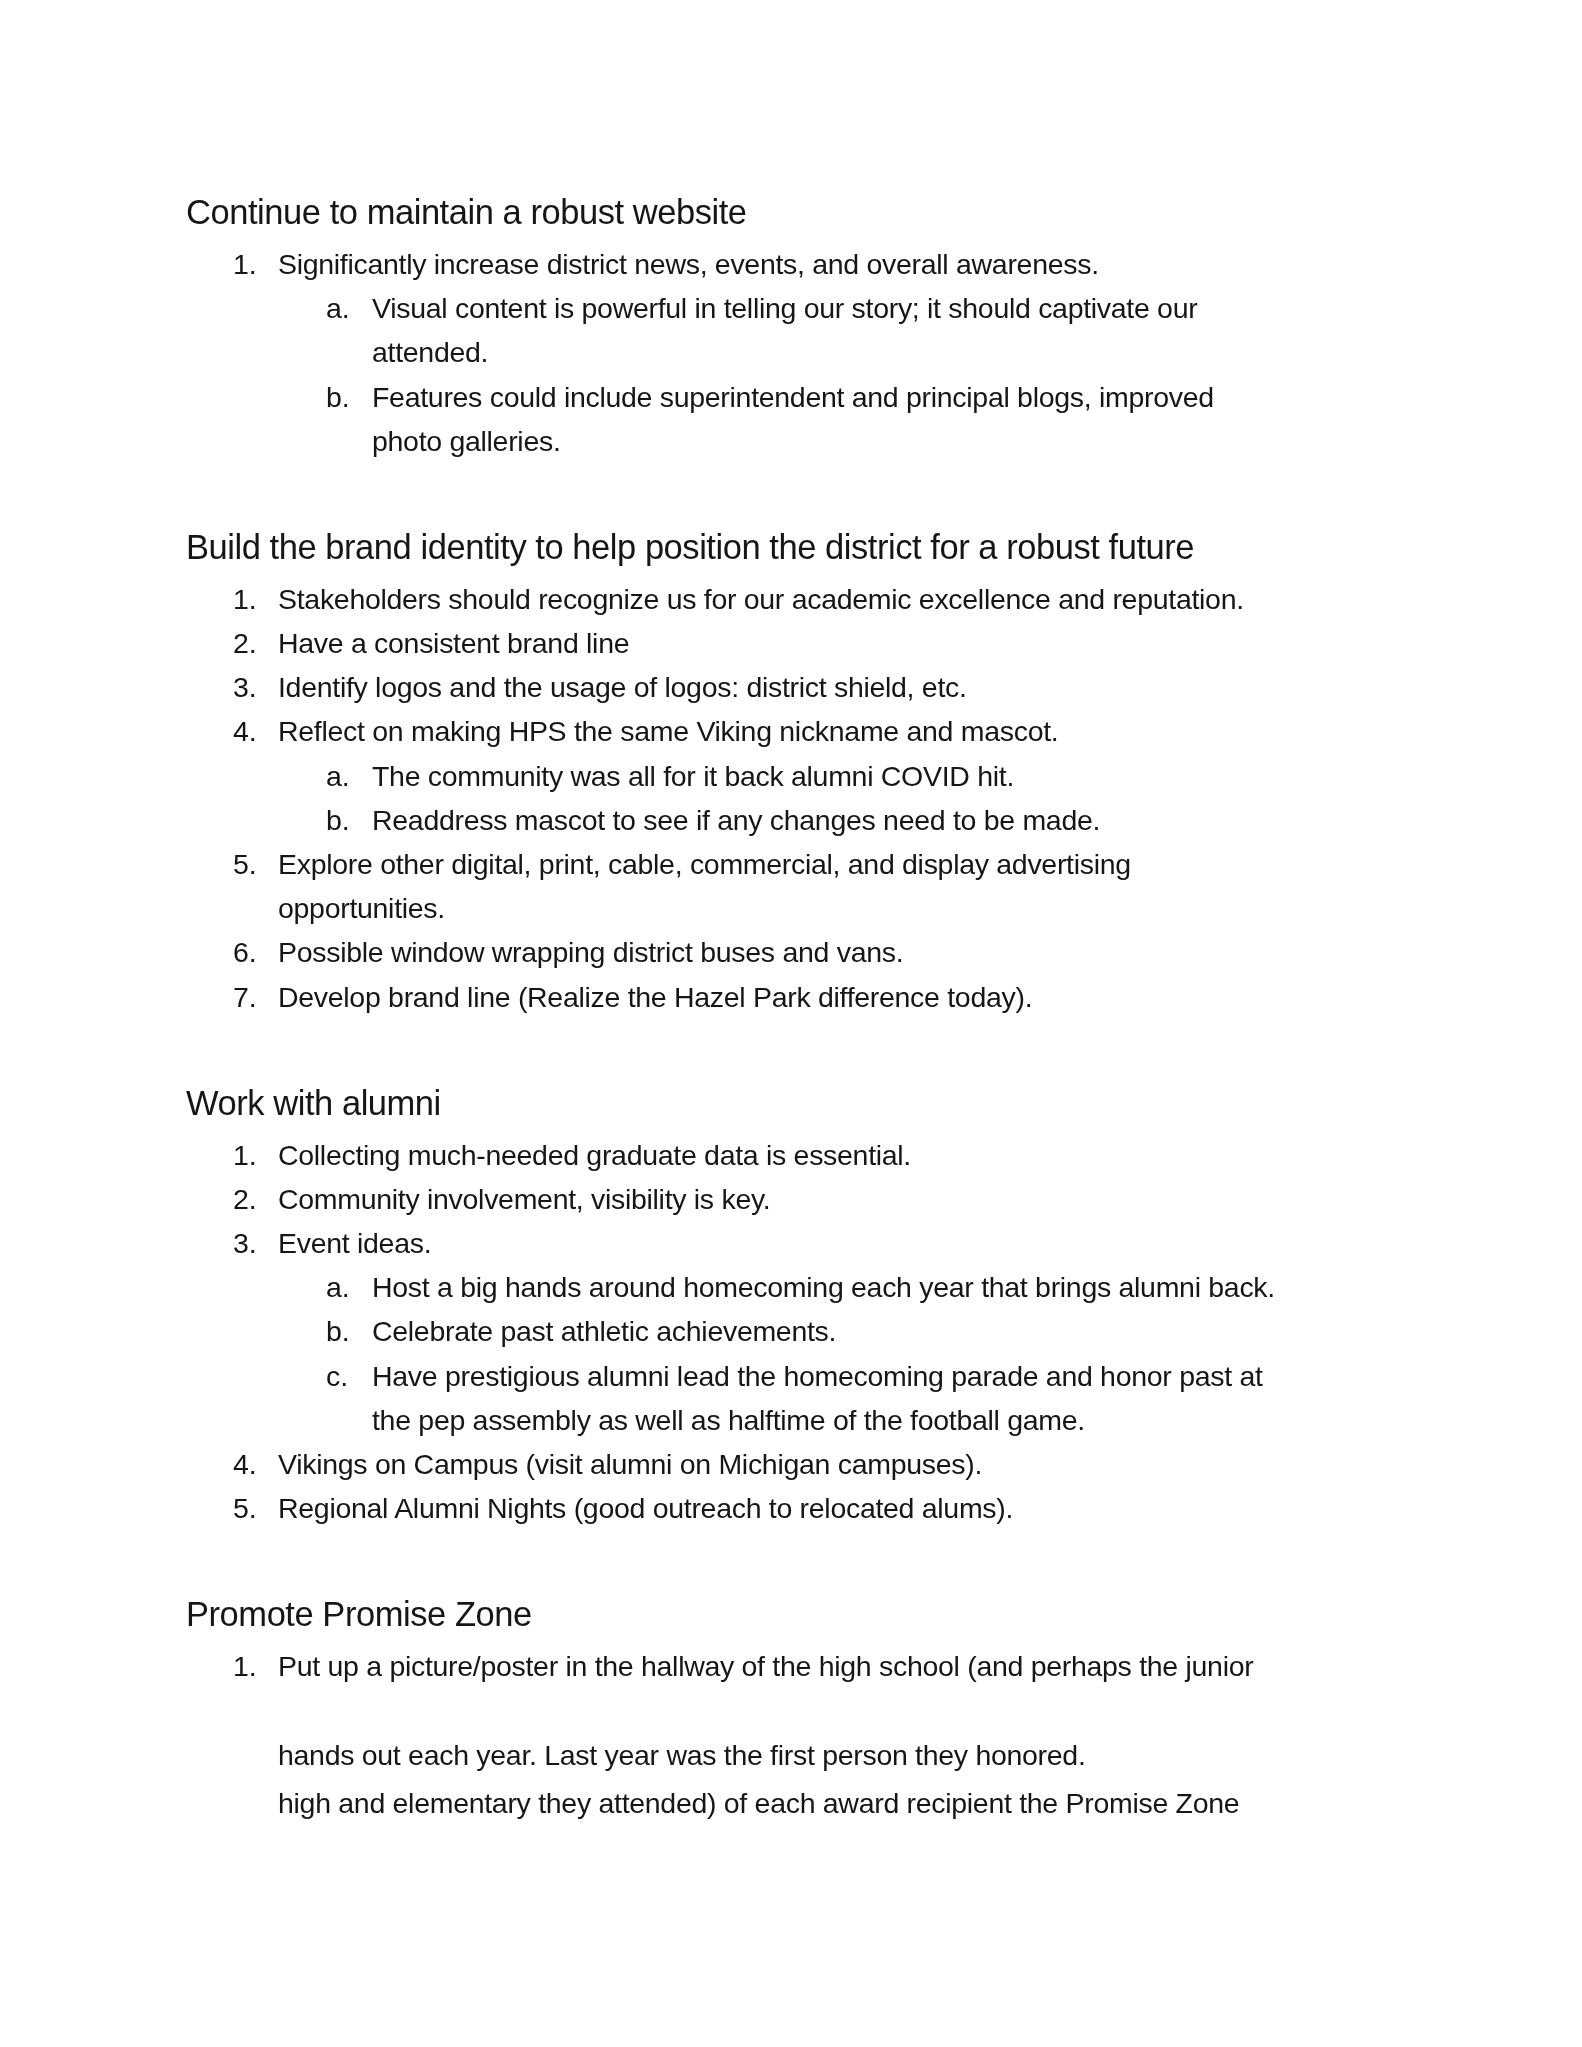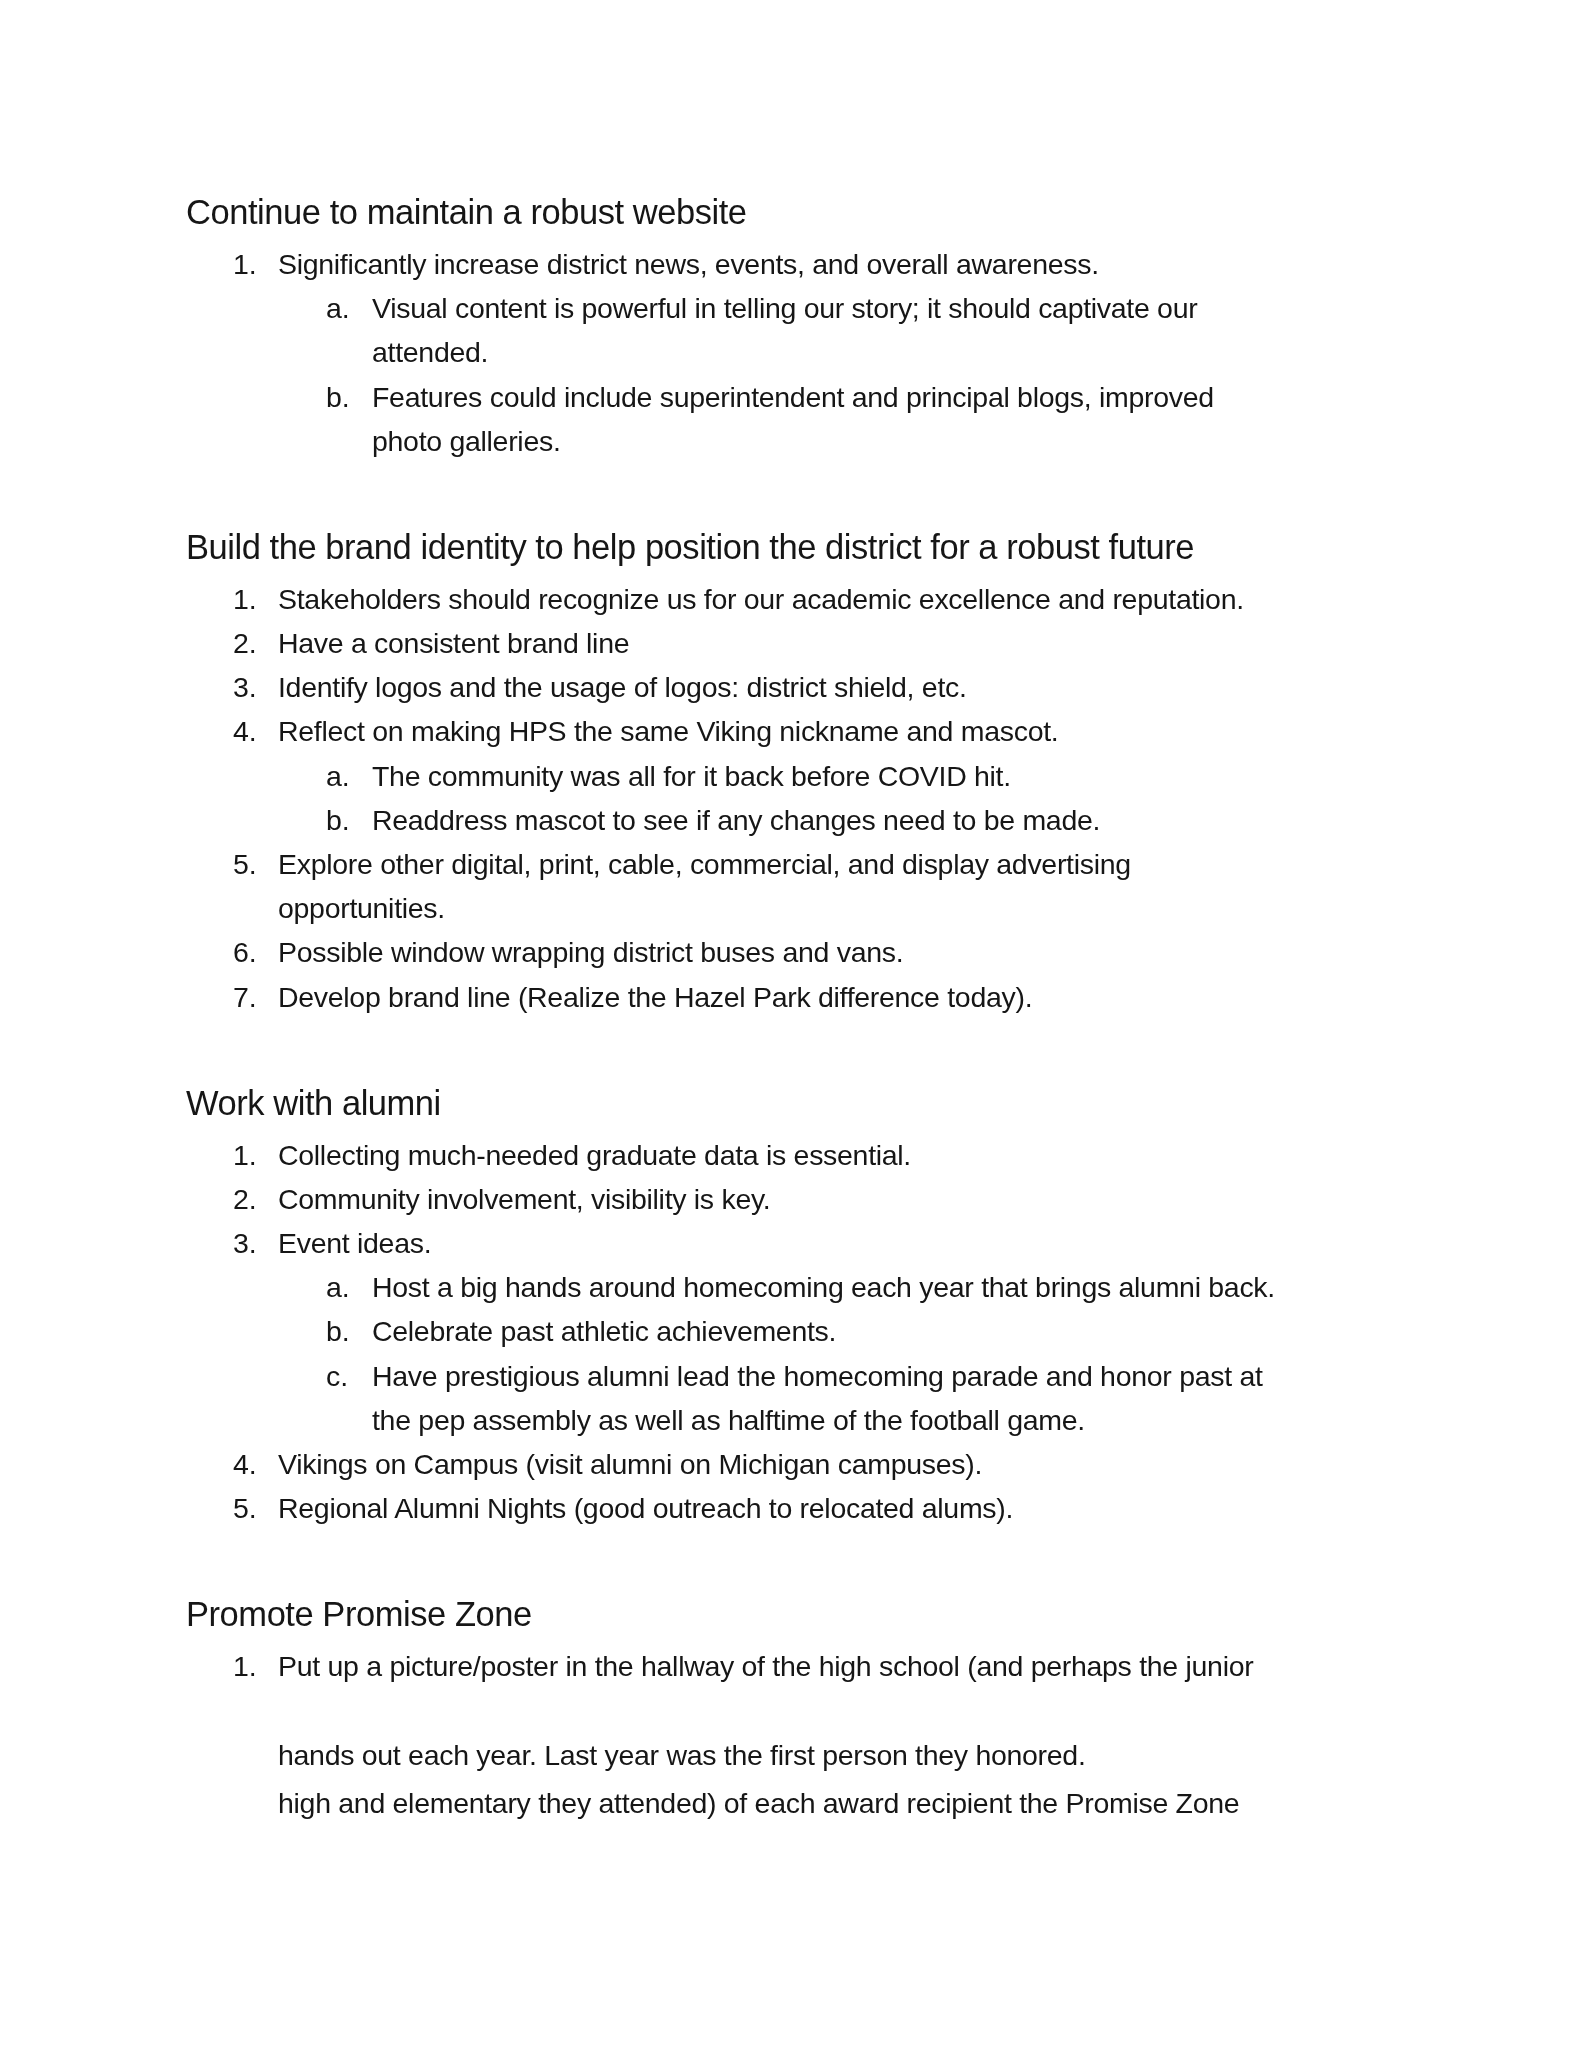--- a/index.html
+++ b/index.html
@@ -47,21 +47,21 @@
         </li>
         <li>
           <span class="marker" style="left: 233px; top: 673.2px;">3.</span>
           <span class="line" style="left: 278px; top: 673.2px;">Identify logos and the usage of logos: district shield, etc.</span>
         </li>
         <li>
           <span class="marker" style="left: 233px; top: 717.4px;">4.</span>
           <span class="line" style="left: 278px; top: 717.4px;">Reflect on making HPS the same Viking nickname and mascot.</span>
           <div>
             <span class="marker" style="left: 326px; top: 761.6px;">a.</span>
-            <span class="line" style="left: 372px; top: 761.6px;">The community was all for it back before COVID hit.</span>
+            <span class="line" style="left: 372px; top: 761.6px;">The community was all for it back alumni COVID hit.</span>
           </div>
           <div>
             <span class="marker" style="left: 326px; top: 805.8px;">b.</span>
             <span class="line" style="left: 372px; top: 805.8px;">Readdress mascot to see if any changes need to be made.</span>
           </div>
         </li>
         <li>
           <span class="marker" style="left: 233px; top: 850px;">5.</span>
           <span class="line" style="left: 278px; top: 850px;">Explore other digital, print, cable, commercial, and display advertising</span>
           <span class="line" style="left: 278px; top: 894.2px;">opportunities.</span>

